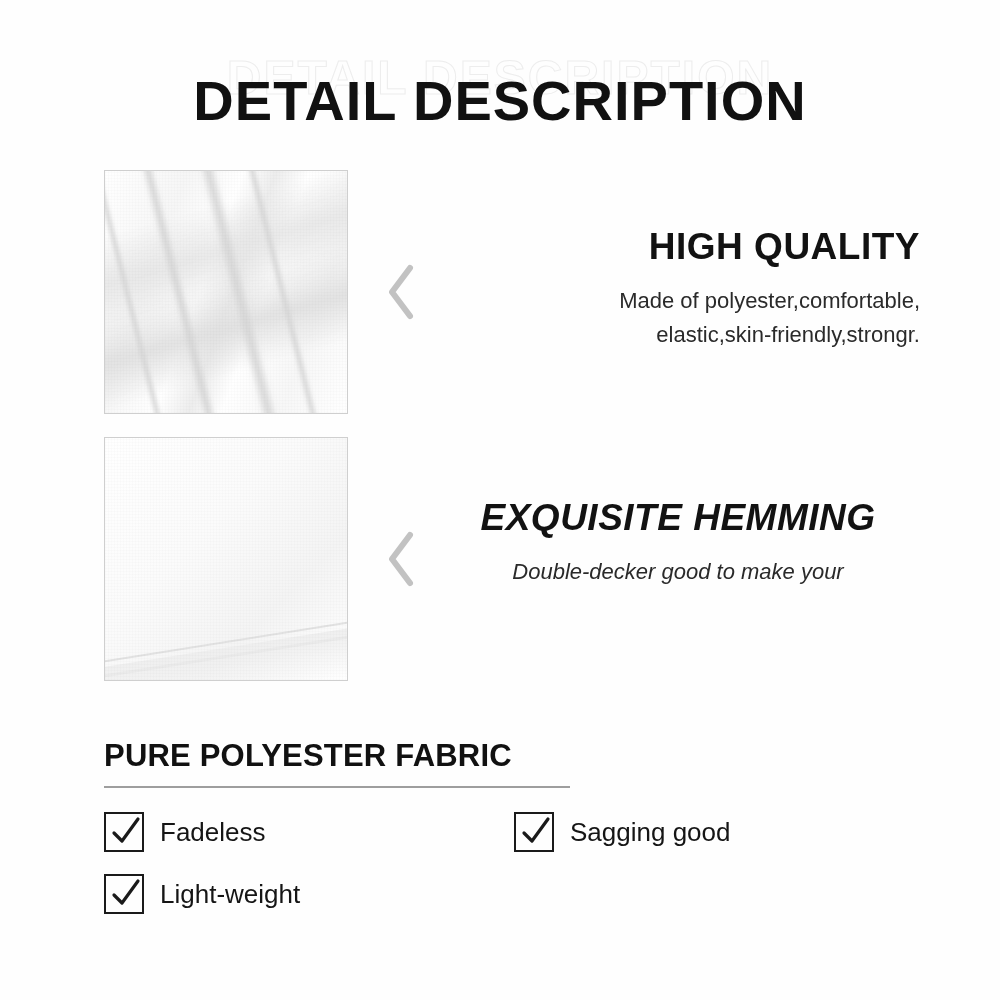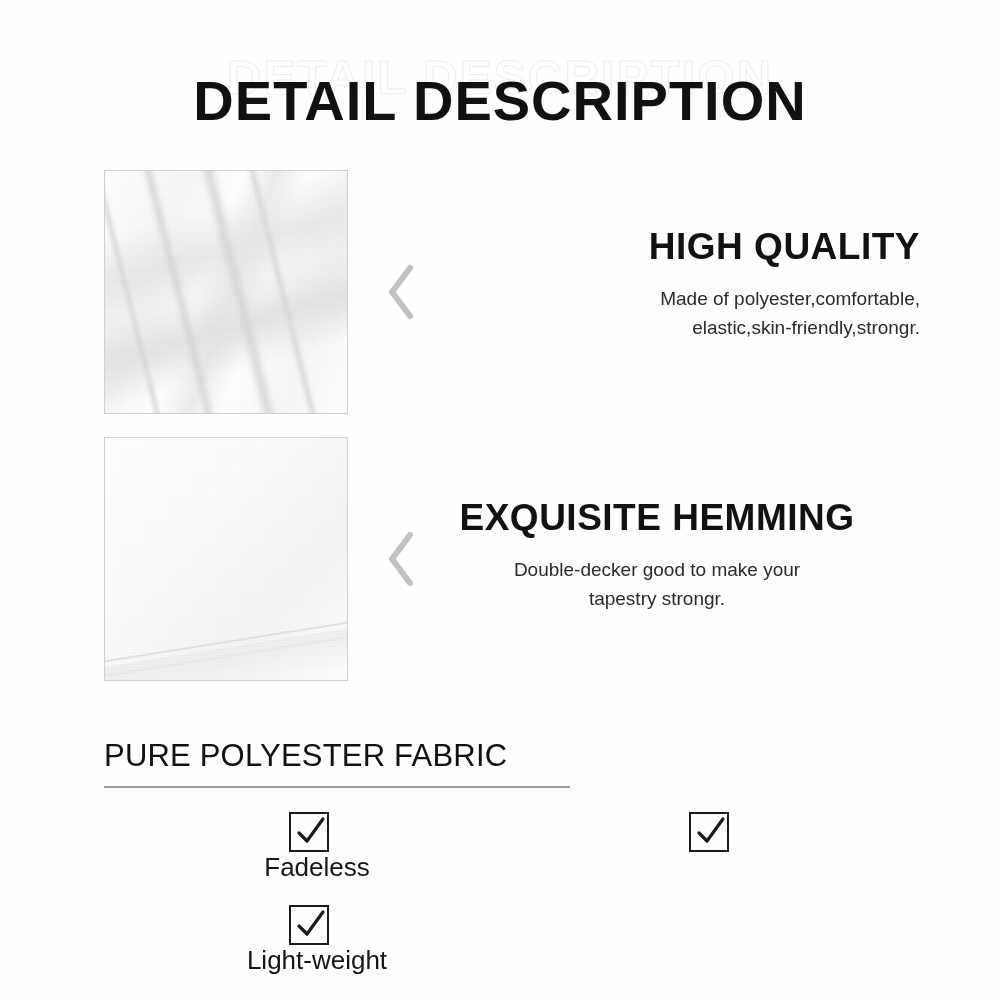--- a/index.html
+++ b/index.html
@@ -175,58 +175,57 @@
   }
   .feature-heading {
     font-size: 37px;
     font-weight: 700;
     letter-spacing: 0.5px;
     color: #121212;
     margin: 0 0 16px 0;
     white-space: nowrap;
   }
   .feature-body {
-    font-size: 19px;
+    font-size: 22px;
     line-height: 1.55;
     color: #2a2a2a;
     margin: 0;
   }
   .feature-body .line { display: block; }
 
   
   .bottom {
     position: absolute;
     left: 104px;
     top: 738px;
     width: 800px;
   }
   .bottom-title {
     font-size: 31px;
-    font-weight: 400;
+    font-weight: 700;
     letter-spacing: 0.2px;
     color: #111111;
     margin: 0;
     padding-bottom: 10px;
   }
   .bottom-rule {
     width: 466px;
     height: 2px;
     background: #9e9e9e;
     margin-top: 2px;
   }
   .checklist {
     margin-top: 24px;
     display: grid;
     grid-template-columns: 410px auto;
     grid-row-gap: 22px;
   }
   .check-item {
     display: flex;
     align-items: center;
-    flex-direction: column;
   }
   .checkbox {
     width: 40px;
     height: 40px;
     border: 2px solid #1a1a1a;
     box-sizing: border-box;
     position: relative;
     flex: 0 0 auto;
   }
   .checkbox svg {
@@ -282,25 +281,24 @@
       <div class="hem-shade"></div>
       <div class="weave"></div>
     </div>
 
     <div class="chevron" style="left:384px;top:92px;">
       <svg width="30" height="56" viewBox="0 0 30 56" aria-hidden="true">
         <polyline points="24,4 6,28 24,52" fill="none" stroke="#c2c2c2" stroke-width="6" stroke-linecap="round" stroke-linejoin="round"></polyline>
       </svg>
     </div>
 
-    <div class="feature-text" style="left:397px;top:60px;width:520px;">
+    <div class="feature-text" style="left:418px;top:60px;width:520px;font-style:italic;">
       <h2 class="feature-heading">EXQUISITE HEMMING</h2>
       <p class="feature-body">
         <span class="line">Double-decker good to make your</span>
-        <span class="line">tapestry strongr.</span>
       </p>
     </div>
   </div>
 
   <div class="bottom">
     <h3 class="bottom-title">PURE POLYESTER FABRIC</h3>
     <div class="bottom-rule"></div>
 
     <div class="checklist">
       <div class="check-item">
@@ -311,20 +309,21 @@
         </span>
         <span class="check-label">Fadeless</span>
       </div>
 
       <div class="check-item">
         <span class="checkbox">
           <svg width="32" height="32" viewBox="0 0 32 32" aria-hidden="true">
             <polyline points="5,17 13,25 29,3" fill="none" stroke="#1a1a1a" stroke-width="3.2" stroke-linecap="round" stroke-linejoin="round"></polyline>
           </svg>
         </span>
+        <span class="check-label">Sagging good</span>
       </div>
 
       <div class="check-item">
         <span class="checkbox">
           <svg width="32" height="32" viewBox="0 0 32 32" aria-hidden="true">
             <polyline points="5,17 13,25 29,3" fill="none" stroke="#1a1a1a" stroke-width="3.2" stroke-linecap="round" stroke-linejoin="round"></polyline>
           </svg>
         </span>
         <span class="check-label">Light-weight</span>
       </div>

